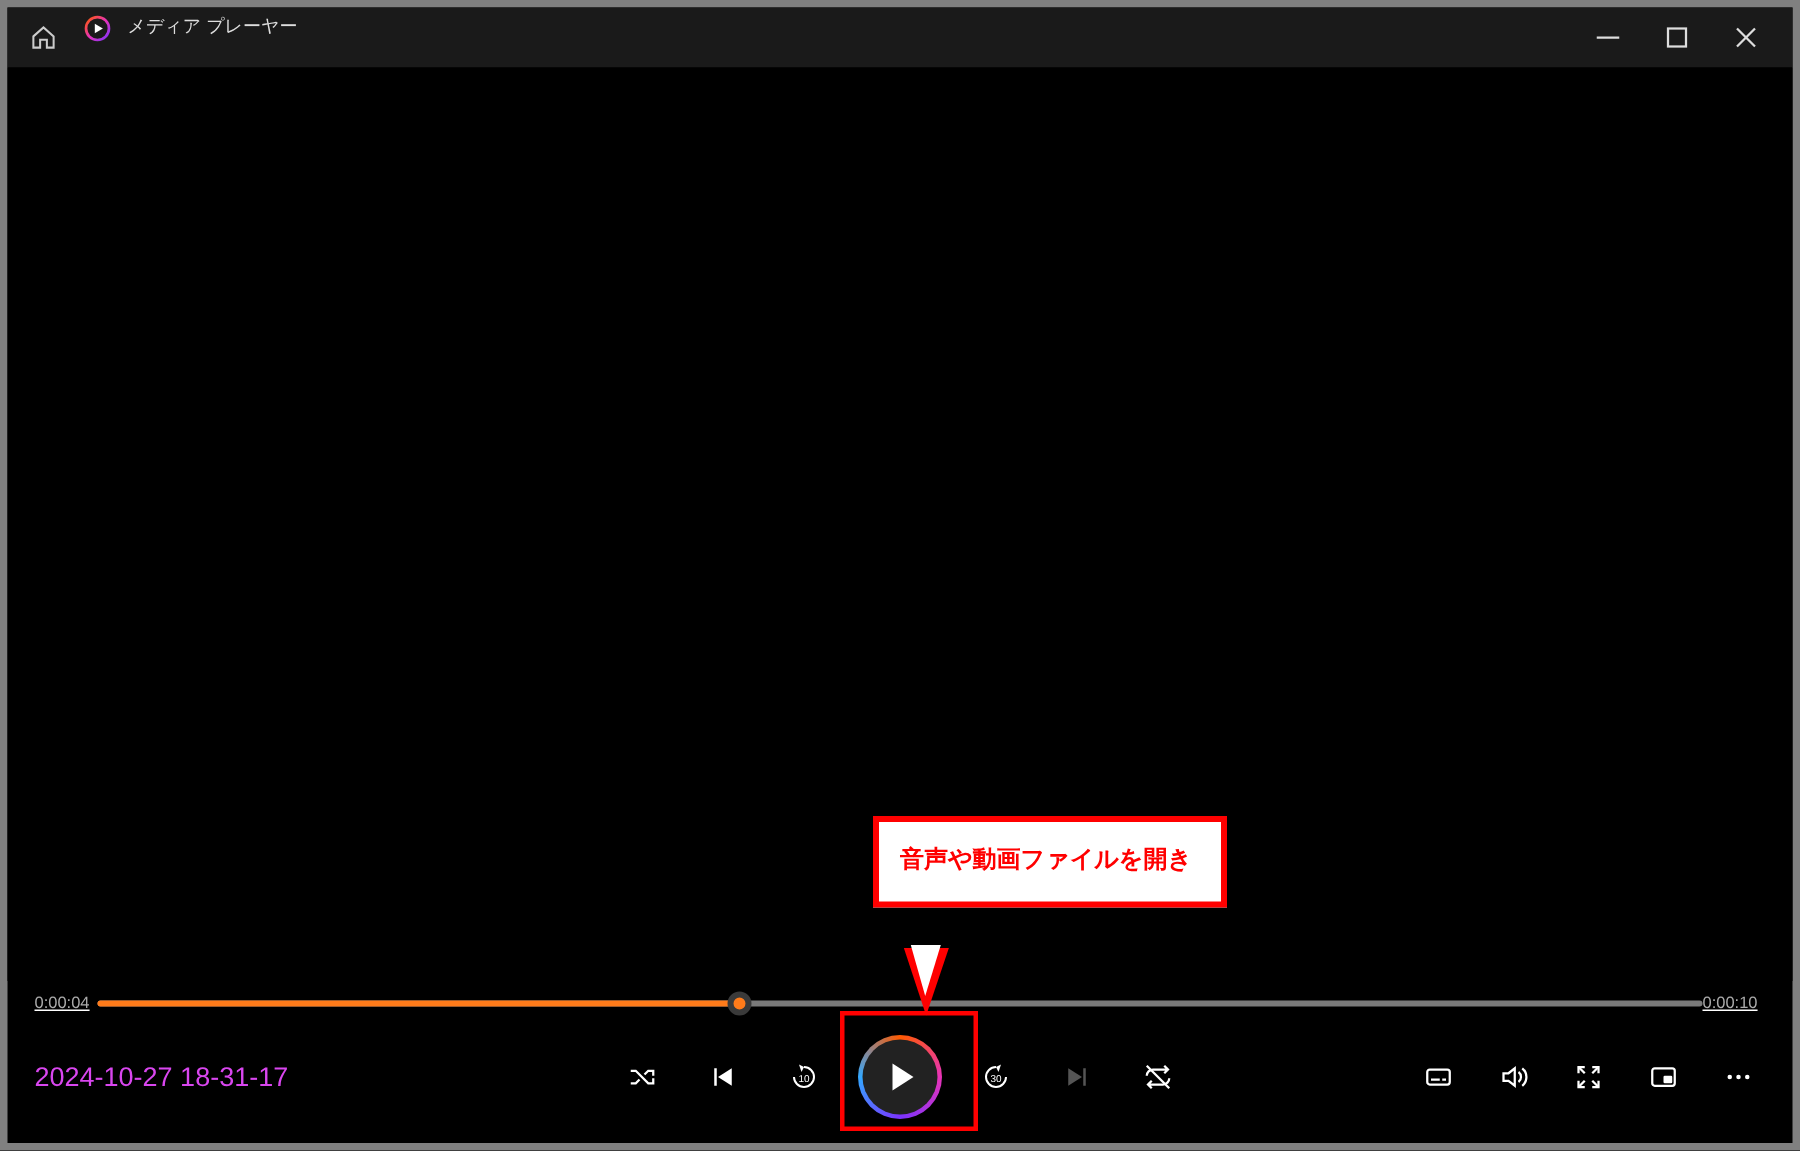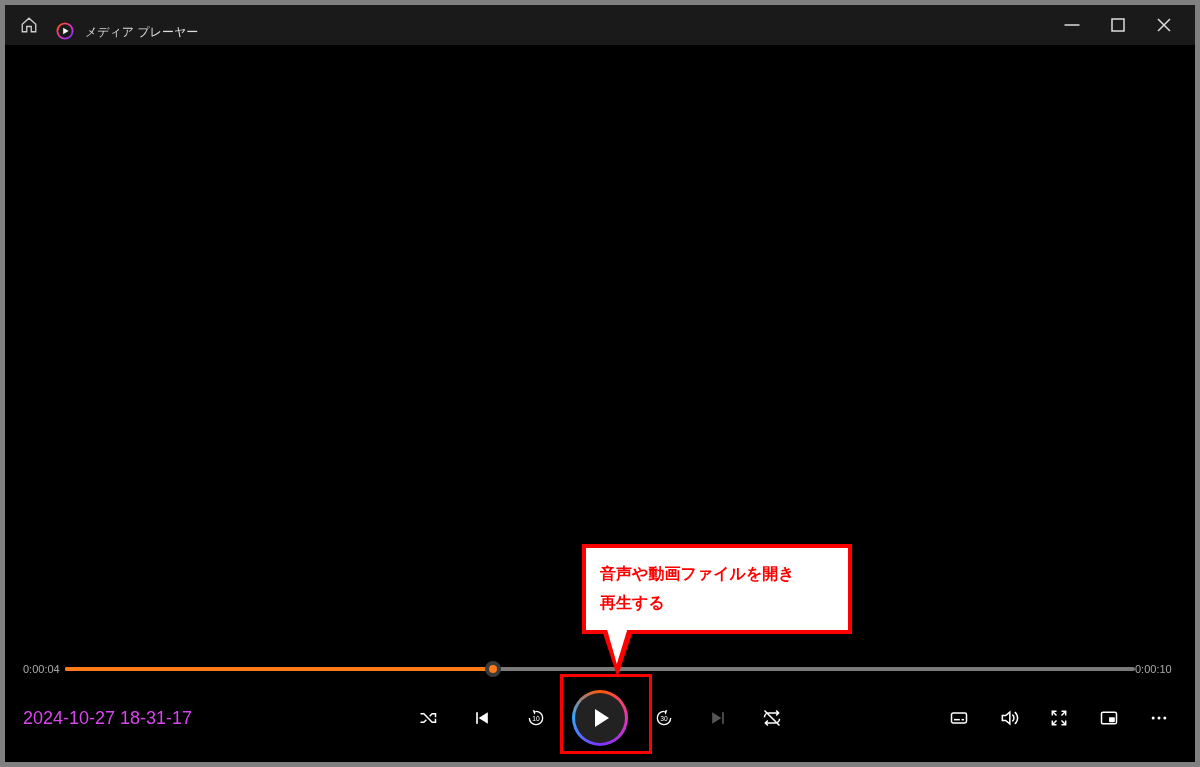--- a/index.html
+++ b/index.html
@@ -25,21 +25,21 @@
 .titlebar {
   height: 40px;
   background: #1a1a1a;
   display: flex;
   align-items: center;
   padding: 0 8px;
   flex-shrink: 0;
 }
 .titlebar-left {
   display: flex;
-  align-items: flex-end;
+  align-items: flex-start;
   gap: 10px;
 }
 .titlebar-icon {
   width: 32px;
   height: 32px;
   display: flex;
   align-items: center;
   justify-content: center;
   color: #ccc;
 }
@@ -73,20 +73,21 @@
   background: #000;
 }
 
 .seekbar-row {
   display: flex;
   align-items: center;
   padding: 0 18px;
   gap: 0;
   height: 30px;
   flex-shrink: 0;
+  text-decoration: underline;
 }
 .time-label {
   font-size: 11px;
   color: #aaa;
   width: 42px;
 }
 .time-label.right { }
 .seek-track {
   flex: 1;
   height: 4px;
@@ -203,21 +204,21 @@
   left: 560px;
   top: 674px;
   width: 92px;
   height: 80px;
 }
 
 .callout {
   position: absolute;
   left: 582px;
   top: 544px;
-  width: 270px;
+  width: 236px;
   border: 4px solid #ff0000;
   background: #fff;
   padding: 12px 14px;
   pointer-events: none;
 }
 .callout-text {
   color: #ff0000;
   font-weight: bold;
   font-size: 16px;
   line-height: 1.8;
@@ -399,18 +400,17 @@
             <circle cx="12" cy="12" r="1.8"></circle>
             <circle cx="19" cy="12" r="1.8"></circle>
         </svg>
       </div>
     </div>
   </div>
 </div>
 
 <div class="callout">
   <div class="callout-text">音声や動画ファイルを開き</div>
-  <div class="callout-text">再生する</div>
 </div>
 <div class="callout-pointer"></div>
 <div class="callout-pointer-inner"></div>
 
 <div class="highlight-box play-highlight"></div>
 
 </body></html>

